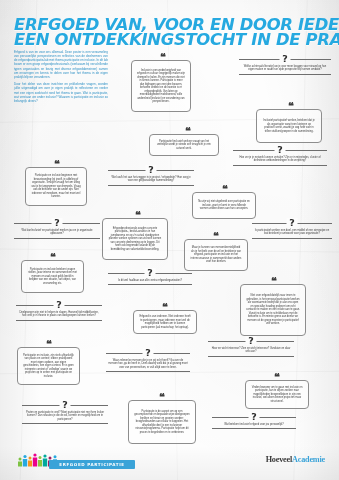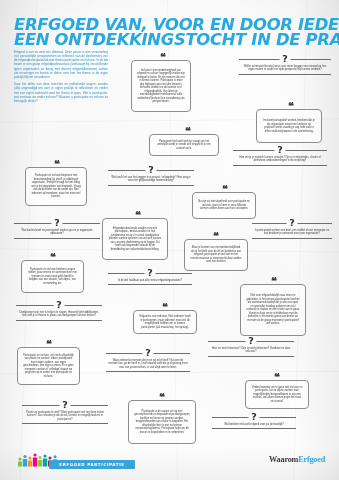--- a/index.html
+++ b/index.html
@@ -353,16 +353,16 @@
         <circle cx="33" cy="6" r="1.5" fill="#9e1f63"></circle>
         <path d="M31 8.5 h4 v6 h-4 z" fill="#9e1f63"></path>
         <circle cx="38" cy="4.8" r="1.5" fill="#26a9e0"></circle>
         <path d="M36 7.3 h4 v7.2 h-4 z" fill="#26a9e0"></path>
       </g>
     </svg>
     <div class="bar">ERFGOED PARTICIPATIE</div>
   </div>
 
   <div id="logo-right">
-    <span class="a">Waarom</span><span class="b">Erfgoed</span>
+    <span class="a">Hoeveel</span><span class="b">Academie</span>
   </div>
 
 </div>
 
 </body></html>

